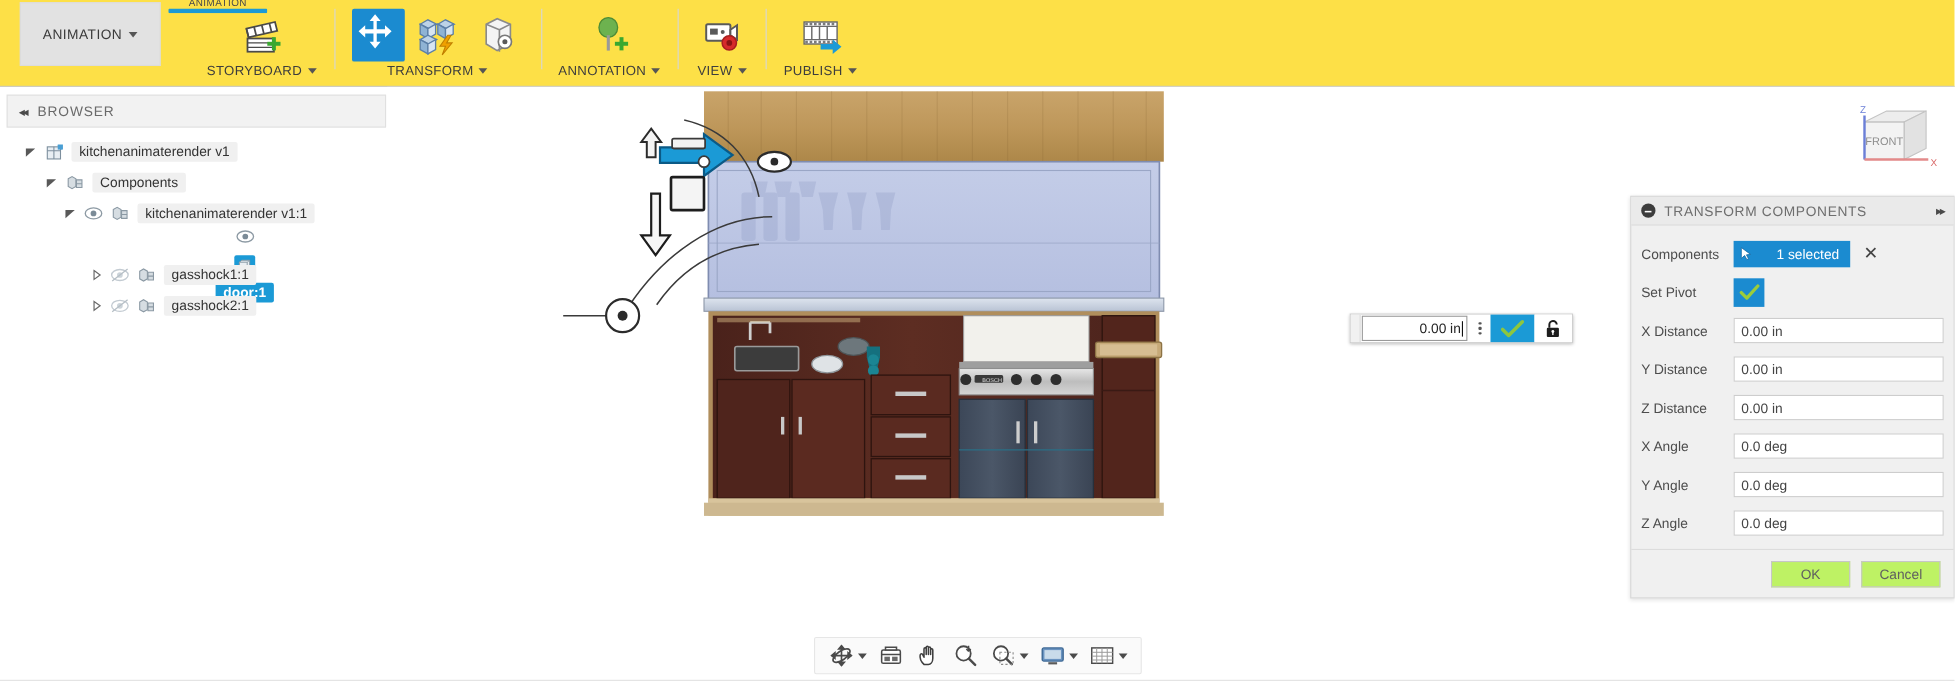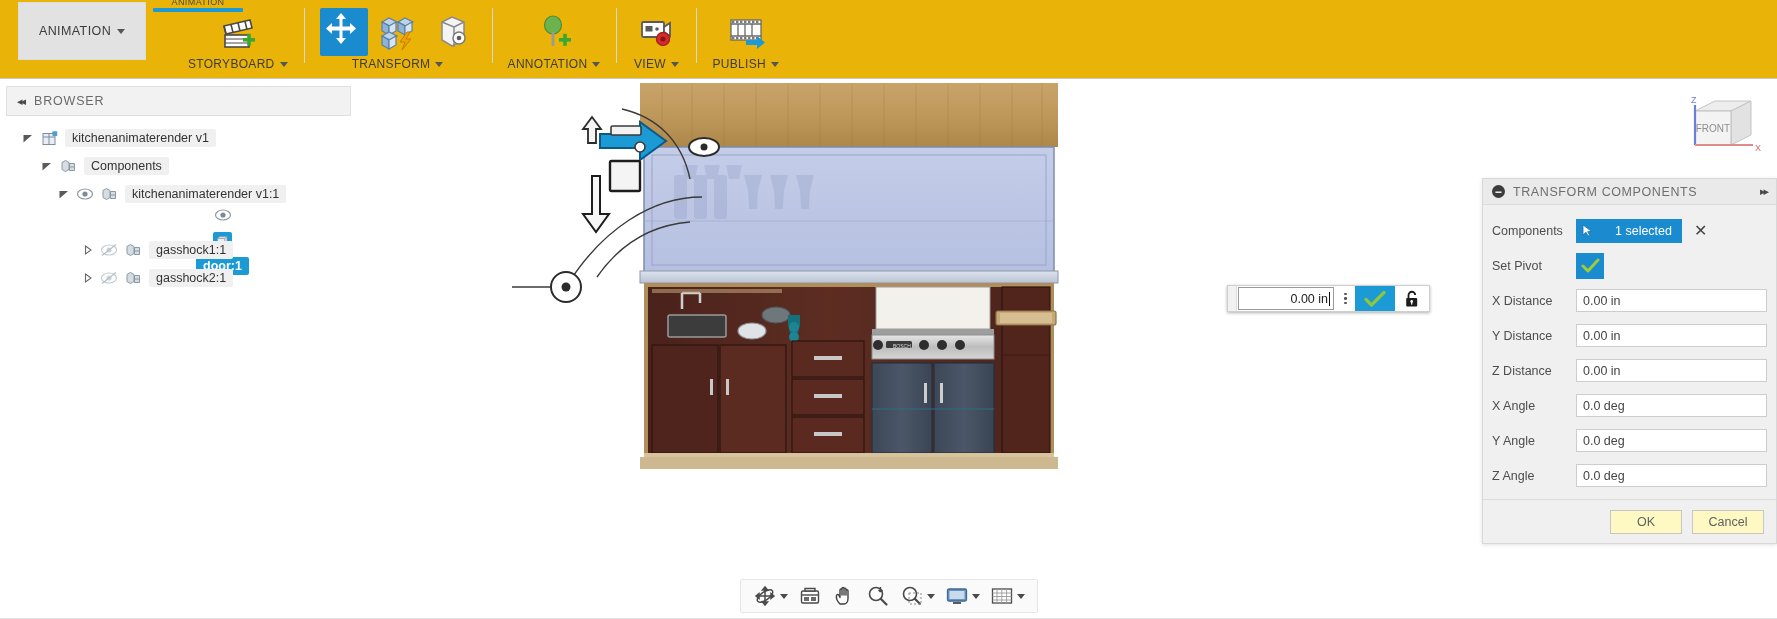--- a/index.html
+++ b/index.html
@@ -7,21 +7,21 @@
     width: 1777px; height: 619px;
     background: #ffffff;
     font-family: "Liberation Sans", sans-serif;
     overflow: hidden;
   }
   #app { position: relative; width: 1777px; height: 619px; background:#fff; }
 
   
   .ribbon {
     position: absolute; left:0; top:0; width:1777px; height:79px;
-    background:#eab308; border-bottom:1px solid #c9c9c9;
+    background:#fde047; border-bottom:1px solid #c9c9c9;
   }
   .ribbon-inner { display:flex; align-items:flex-start; height:79px; }
 
   .ws-tabline {
     position:absolute; left:153px; top:-2px; width:90px; height:14px;
     overflow:hidden; text-align:center;
   }
   .ws-tabline .tname {
     font-size:9px; color:#4a4a4a; letter-spacing:.4px; display:block;
     line-height:9px; white-space:nowrap;
@@ -132,21 +132,21 @@
     height:24px; background:#1b8bd0; color:#fff; font-size:12.5px;
     display:flex; align-items:center; gap:22px; padding:0 10px 0 6px;
   }
   .x-btn { margin-left:12px; font-size:16px; color:#444; line-height:1; }
   .pivot-chip { width:28px; height:26px; background:#1b8bd0; display:flex;align-items:center;justify-content:center;}
   .dlg-foot {
     border-top:1px solid #dcdcdc; margin-top:6px; height:44px;
     display:flex; align-items:center; justify-content:flex-end; gap:10px; padding:0 12px;
   }
   .btn {
-    min-width:72px; height:24px; background:#fef9c3; border:1px solid #c6c6c6;
+    min-width:72px; height:24px; background:#bef264; border:1px solid #c6c6c6;
     display:flex;align-items:center;justify-content:center;
     font-size:12.5px; color:#606060;
   }
 
   
   .comments {
     position:absolute; left:6px; bottom:10px; width:345px; height:28px;
   }
   .navbar {
     position:absolute; left:50%; transform:translateX(-50%); bottom:6px;

